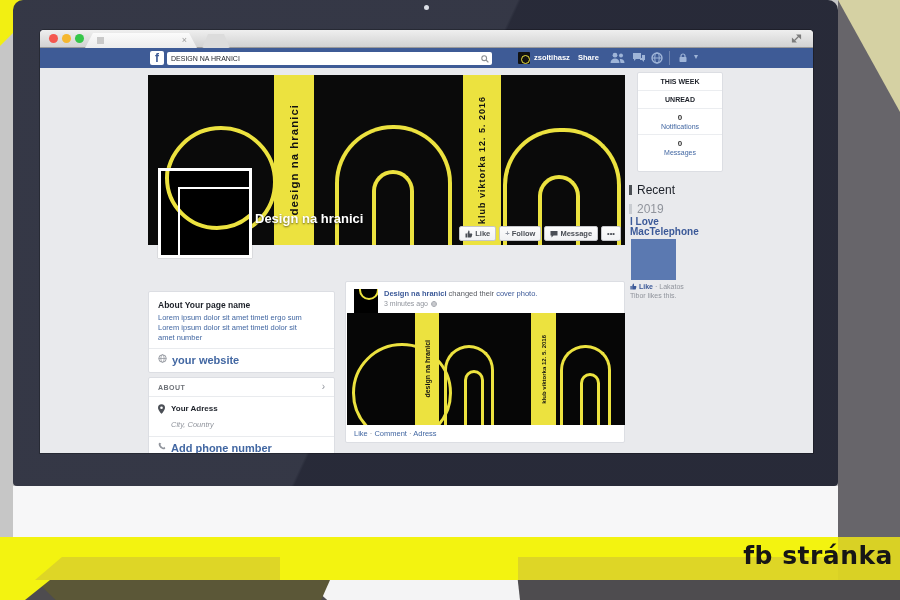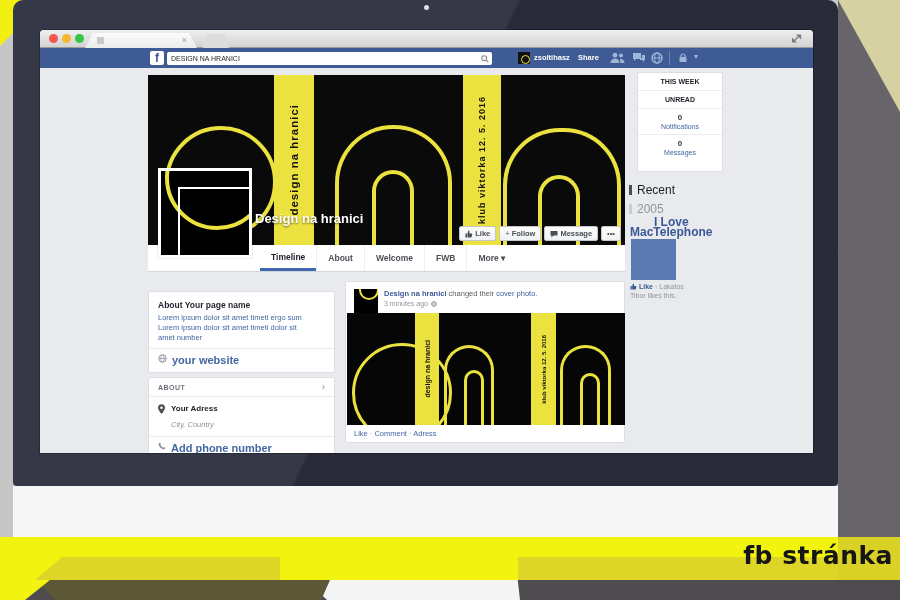--- a/index.html
+++ b/index.html
@@ -142,21 +142,21 @@
   .prow { border-bottom:1px solid #ebedf0; padding:5px 0; font-size:7px; font-weight:bold; color:#1d2129; }
   .pnum { padding:4px 0 1px; font-size:8px; color:#333; font-weight:bold; border-bottom:none; }
   .plbl { font-size:7px; color:#4267a2; padding-bottom:4px; border-bottom:1px solid #ebedf0; }
   .plbl.last { border-bottom:none; }
   #recent { position:absolute; left:589px; top:153px; }
   .rrow { display:flex; align-items:center; gap:5px; margin-bottom:5px; }
   .rbar { width:3px; height:10px; background:#4b4f54; }
   .rbar.lt { background:#c9ccd1; }
   .rtxt { font-size:12px; color:#1d2129; }
   .rtxt.gray { color:#90949c; }
-  #pagelink { position:absolute; left:590px; top:187px; font-size:12px; font-weight:bold; color:#3b5998; line-height:10px;text-align:center; }
+  #pagelink { position:absolute; left:590px; top:187px; font-size:10px; font-weight:bold; color:#3b5998; line-height:10px; }
   #bluesq { position:absolute; left:591px; top:209px; width:45px; height:41px; background:#5b79b1; }
   #likeline { position:absolute; left:590px; top:253px; font-size:7px; display:flex; align-items:center; gap:2px; }
   #likeline b { color:#3b5998; } #likeline span { color:#90949c; }
   #likeline2 { position:absolute; left:590px; top:262px; font-size:7px; color:#90949c; }
 
   svg { display:block; }
 </style>
 </head>
 <body>
 
@@ -274,27 +274,20 @@
           <span>•••</span>
         </div>
       </div>
     </div>
 
     <div id="avatar-box">
       <div class="circ" id="av-circle"></div>
       <div id="av-square"></div>
     </div>
 
-    <div id="tabsrow">
-      <div class="ptab active">Timeline</div>
-      <div class="ptab">About</div>
-      <div class="ptab">Welcome</div>
-      <div class="ptab">FWB</div>
-      <div class="ptab">More ▾</div>
-    </div>
 
     <div class="card" id="cardA">
       <h3>About Your page name</h3>
       <div class="lor">Lorem ipsum dolor sit amet timeti ergo sum</div>
       <div class="lor">Lorem ipsum dolor sit amet timeti dolor sit</div>
       <div class="lor">amet number</div>
       <div class="hr"></div>
       <div class="linkrow">
         <svg width="9" height="9" viewBox="0 0 12 12">
             <circle cx="6" cy="6" r="5" fill="none" stroke="#90949c" stroke-width="1.2"></circle>
@@ -373,21 +366,21 @@
       <div class="plbl last">Messages</div>
     </div>
 
     <div id="recent">
       <div class="rrow">
         <span class="rbar"></span>
         <span class="rtxt">Recent</span>
       </div>
       <div class="rrow">
         <span class="rbar lt"></span>
-        <span class="rtxt gray">2005</span>
+        <span class="rtxt gray">2019</span>
       </div>
     </div>
 
     <div id="pagelink">
       <div>I Love</div>
       <div>MacTelephone</div>
     </div>
     <div id="bluesq"></div>
     <div id="likeline">
       <svg width="7" height="7" viewBox="0 0 16 16" fill="#3b5998">

